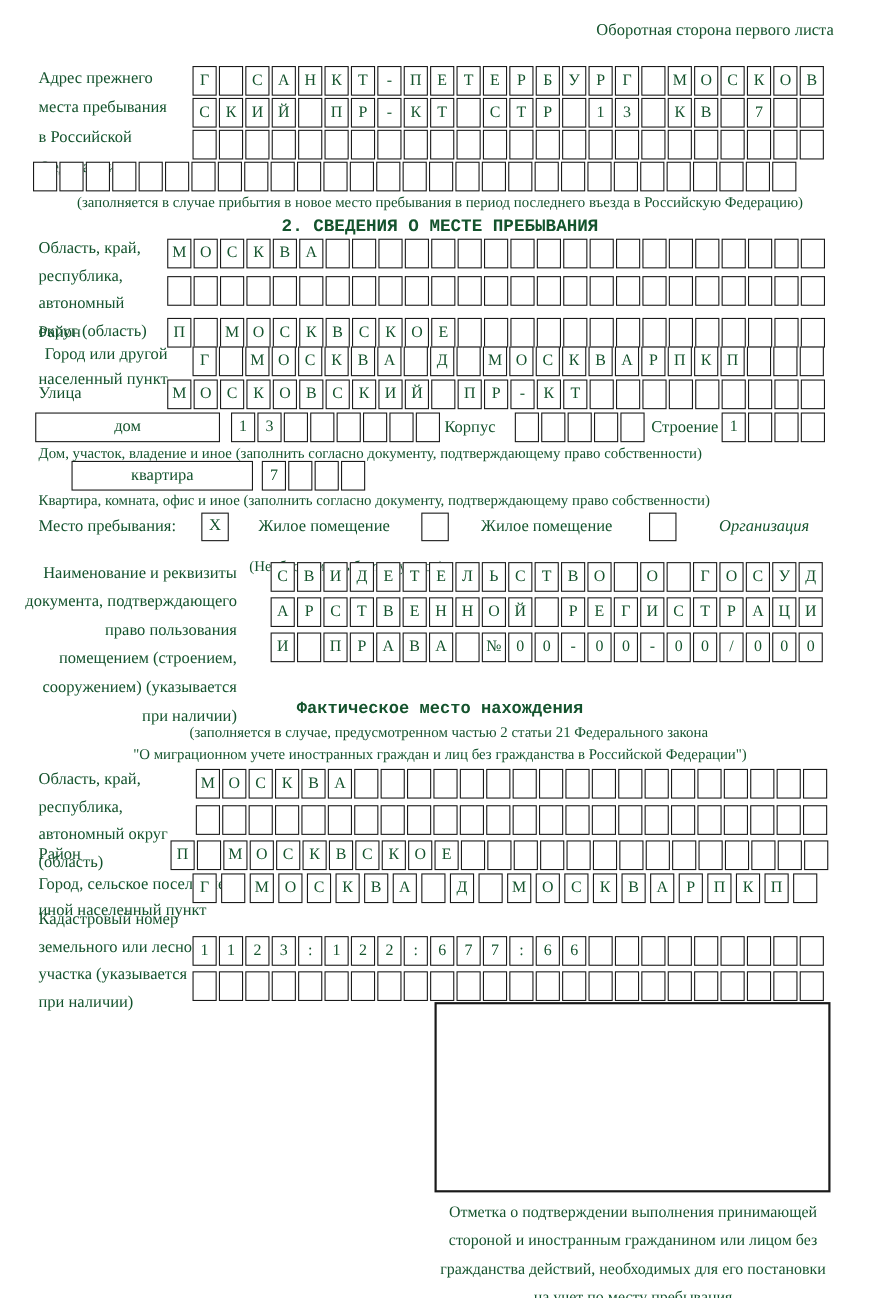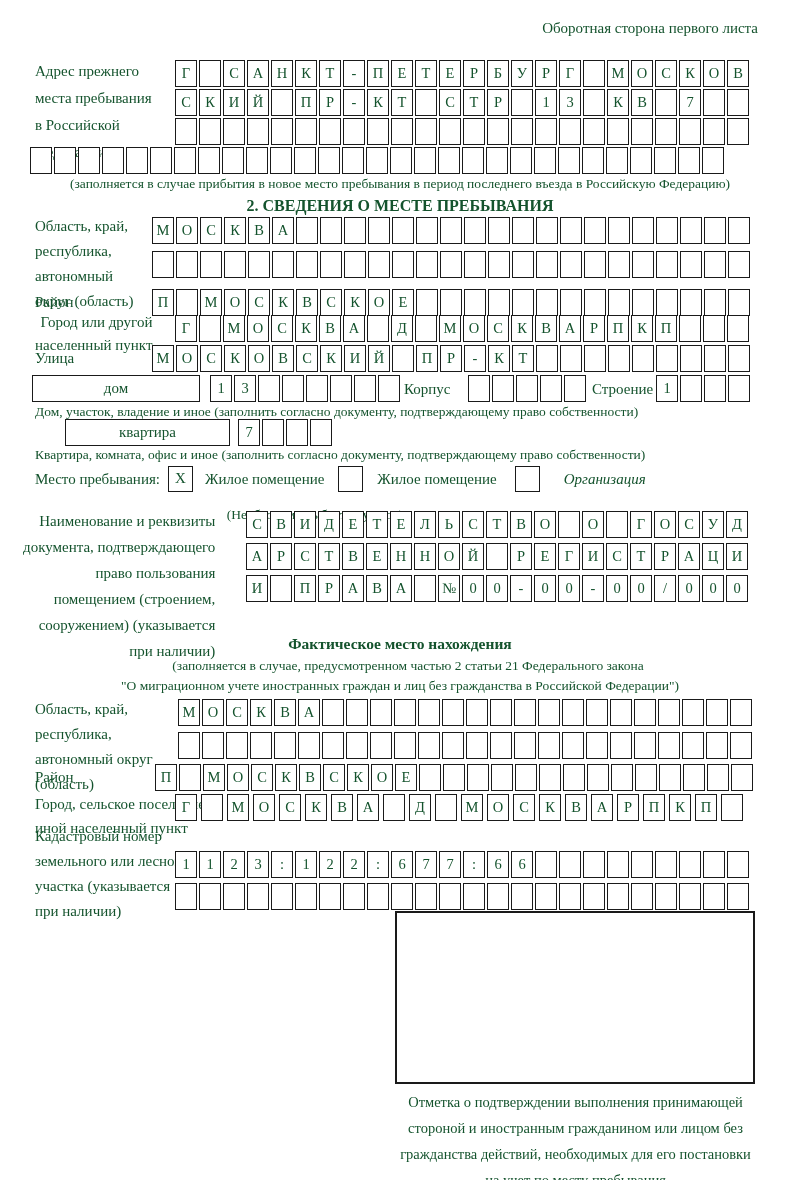--- a/index.html
+++ b/index.html
@@ -6,40 +6,40 @@
   #page{
     position:relative;width:800px;height:1180px;background:#fff;
     font-family:"Liberation Serif","DejaVu Serif",serif;color:#14532d;
     margin:0 auto;overflow:hidden;
   }
   .abs{position:absolute;}
   .ml{white-space:pre-line;}
   .lbl{font-size:15px;line-height:25px;}
   .note{font-size:13.5px;}
   .center{left:0;right:0;text-align:center;}
-  .bold{font-weight:bold;}
+  .bold{font-weight:bold;font-family:Liberation Mono, monospace;}
   .cells{display:flex;}
   .cell{
     flex:none;width:22px;height:27px;margin-right:2px;
     border:1.7px solid #1a1a1a;box-sizing:border-box;
     font-size:14.5px;line-height:24px;text-align:center;
     background:#fff;
   }
   .cells.spread .cell{margin-right:4px;}
   .labelbox{
     border:1.7px solid #1a1a1a;box-sizing:border-box;height:27px;
     text-align:center;font-size:15px;line-height:24px;background:#fff;
   }
   .chk{
     flex:none;width:25px;height:26px;border:1.7px solid #1a1a1a;box-sizing:border-box;
     text-align:center;font-size:15px;line-height:23px;background:#fff;
   }
   .inlinelbl{font-size:15px;line-height:26px;}
   .stamp-box{border:2px solid #1a1a1a;box-sizing:border-box;background:#fff;}
-  .flexrow{display:flex;align-items:center;}
+  .flexrow{display:flex;align-items:center;gap:15px;}
 </style>
 </head>
 <body>
 
 <div id="page">
 
   <div class="abs" style="top:20px;right:42px;font-size:15px;">Оборотная сторона первого листа</div>
 
   <div class="abs lbl ml" style="left:35px;top:58px;line-height:27px;">Адрес прежнего
 места пребывания

